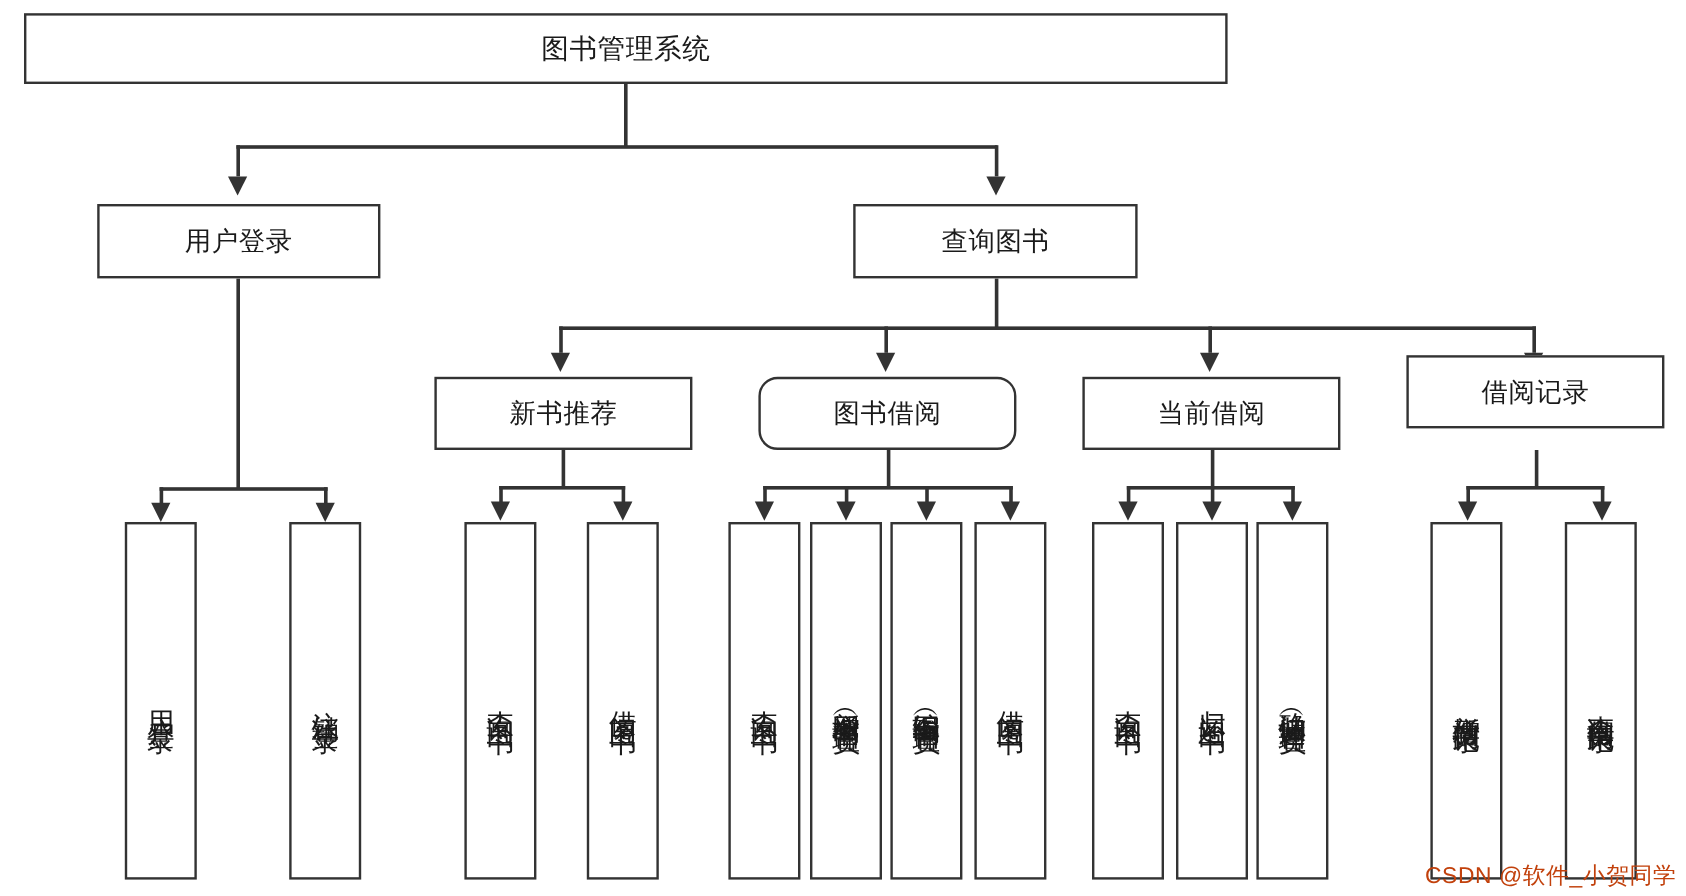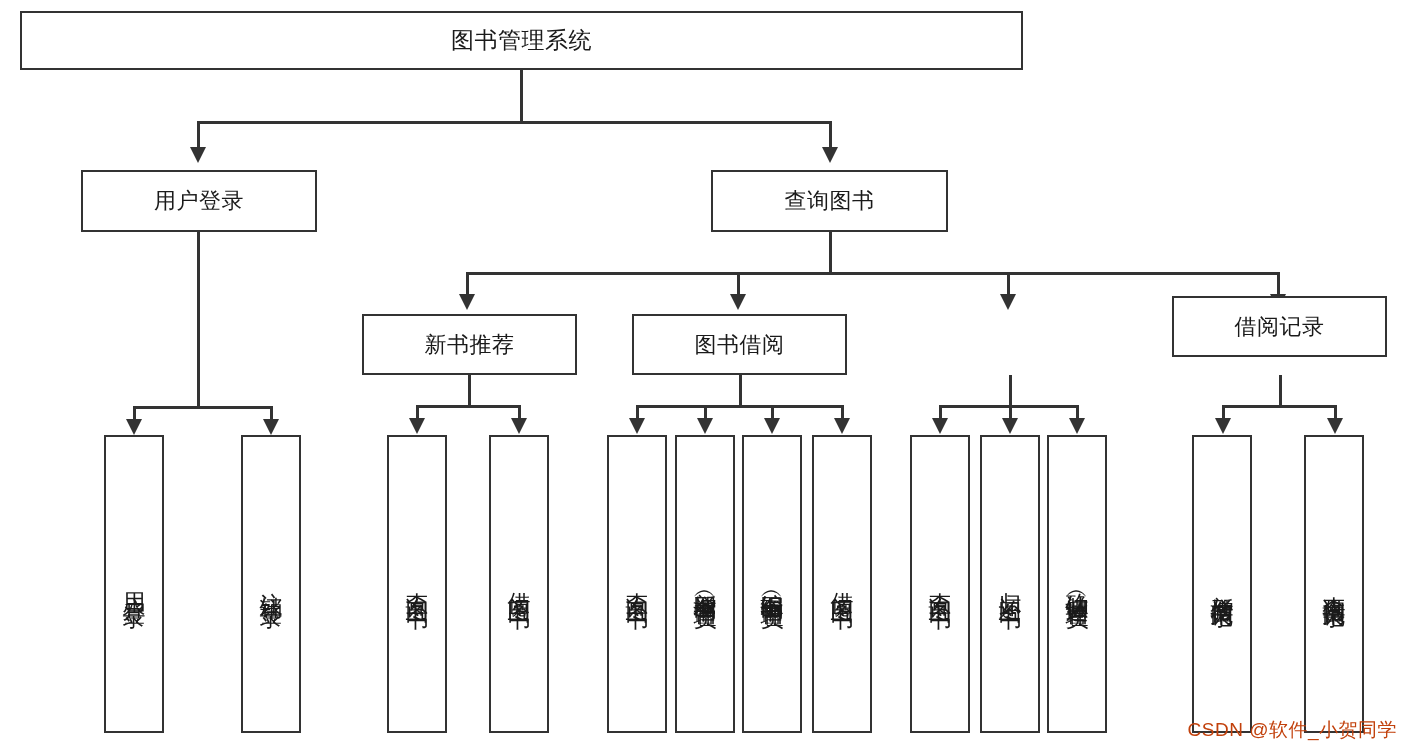--- a/index.html
+++ b/index.html
@@ -163,22 +163,25 @@
   <div class="node horiz" style="left:81px;top:170px;width:236px;height:62px;">
     <span class="lbl">用户登录</span>
   </div>
   <div class="node horiz" style="left:711px;top:170px;width:237px;height:62px;">
     <span class="lbl">查询图书</span>
   </div>
 
   <div class="node horiz" style="left:362px;top:314px;width:215px;height:61px;">
     <span class="lbl">新书推荐</span>
   </div>
-  <div class="node horiz" style="left:632px;top:314px;width:215px;height:61px;">
+  <div class="node horiz" style="left:632px;top:314px;width:215px;height:61px;border-radius:16px;">
     <span class="lbl">图书借阅</span>
+  </div>
+  <div class="node horiz" style="left:902px;top:314px;width:215px;height:61px;">
+    <span class="lbl">当前借阅</span>
   </div>
   <div class="node horiz" style="left:1172px;top:296px;width:215px;height:61px;">
     <span class="lbl">借阅记录</span>
   </div>
 
   <div class="node vert" style="left:104px;top:435px;width:60px;height:298px;">
     <span class="lbl">用户登录</span>
   </div>
   <div class="node vert" style="left:241px;top:435px;width:60px;height:298px;">
     <span class="lbl">注销登录</span>

